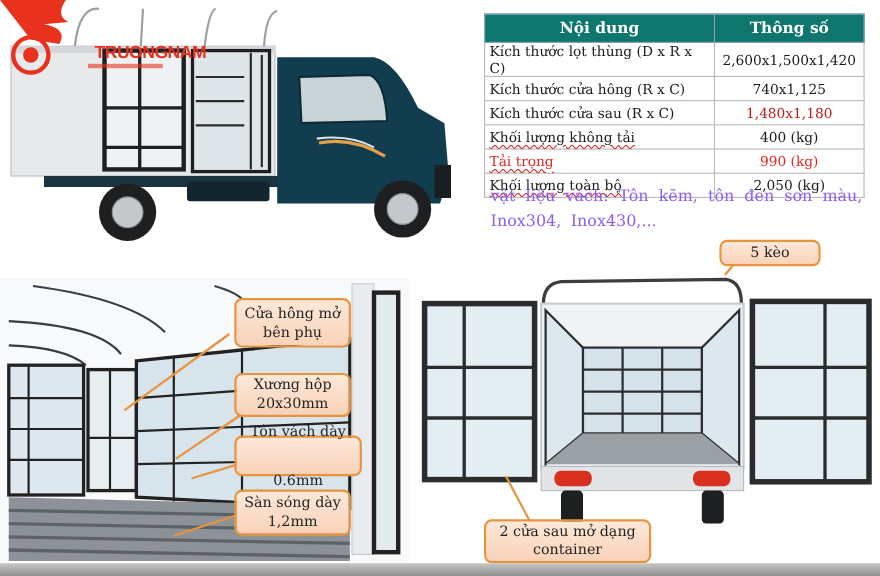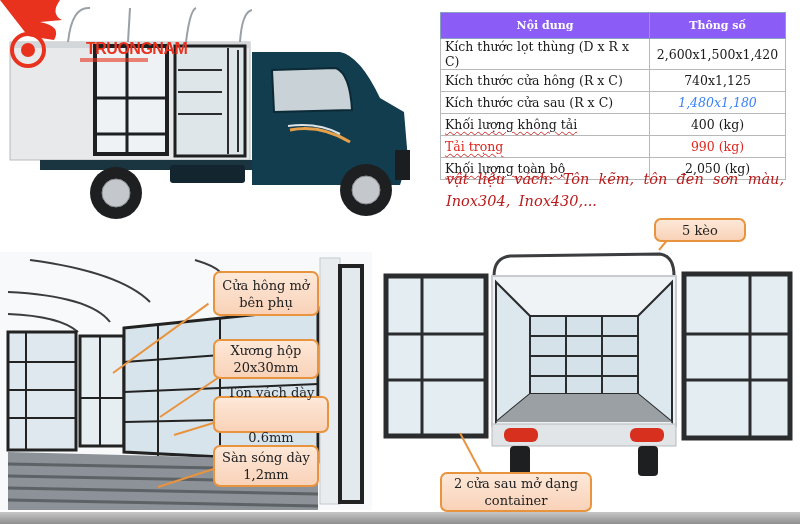--- a/index.html
+++ b/index.html
@@ -5,27 +5,27 @@
   html,body{margin:0;padding:0;}
   body{width:800px;height:524px;background:#ffffff;position:relative;overflow:hidden;font-family:"DejaVu Serif","Liberation Serif",serif;}
   .abs{position:absolute;}
   
   .truck-photo{left:0;top:0;width:430px;height:235px;}
   .logo{left:0;top:0;width:160px;height:80px;}
   .logo-text{position:absolute;left:46px;top:40px;font-family:"Liberation Sans",sans-serif;font-weight:bold;font-size:16px;color:#e8321e;letter-spacing:-0.5px;padding-left:40px;}
   .logo-sub{position:absolute;left:80px;top:58px;width:68px;height:4px;background:#e8321e;opacity:.6;}
   
   .spec-table{left:440px;top:12px;width:346px;border-collapse:collapse;font-size:12.5px;color:#1a1a1a;}
-  .spec-table th{background:#8b5cf6;color:#ffffff;font-weight:bold;height:23px;border:1px solid #8aa0c0;font-size:11px;}
+  .spec-table th{background:#0f766e;color:#ffffff;font-weight:bold;height:23px;border:1px solid #8aa0c0;font-size:14px;}
   .spec-table td{height:21px;border:1px solid #b8b8b8;padding:0 4px;background:#fff;}
   .spec-table td.val{text-align:center;}
-  .spec-table tr.row-blue td.val{color:#3b82f6;font-style:italic;}
+  .spec-table tr.row-blue td.val{color:#b91c1c;}
   .spec-table tr.row-red td{color:#e0271f;}
   .squiggle{text-decoration:underline wavy #d03030;text-decoration-thickness:1px;text-underline-offset:2px;}
-  .material-text{left:446px;top:168px;width:338px;font-size:14.5px;line-height:22px;color:#b91c1c;text-align:justify;word-spacing:4px;font-style:italic;}
+  .material-text{left:446px;top:168px;width:338px;font-size:14.5px;line-height:22px;color:#8b5cf6;text-align:justify;word-spacing:4px;}
   
   .callout{position:absolute;background:linear-gradient(#fde8d8,#f9d2b8);border:2px solid #e8933e;border-radius:7px;color:#222;font-size:13px;text-align:center;line-height:17px;box-sizing:border-box;display:flex;align-items:center;justify-content:center;}
   .pointer{position:absolute;height:2px;background:#e8933e;transform-origin:0 50%;}
   
   .panel-frame{position:absolute;background:#fafcfd;}
   .bottom-bar{left:0;top:512px;width:800px;height:12px;background:linear-gradient(#c7c7c7,#8d8d8d);}
 </style>
 </head>
 <body>
 

